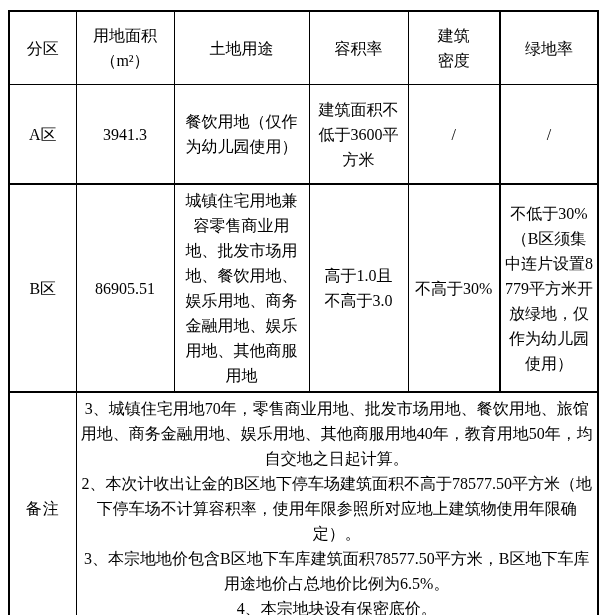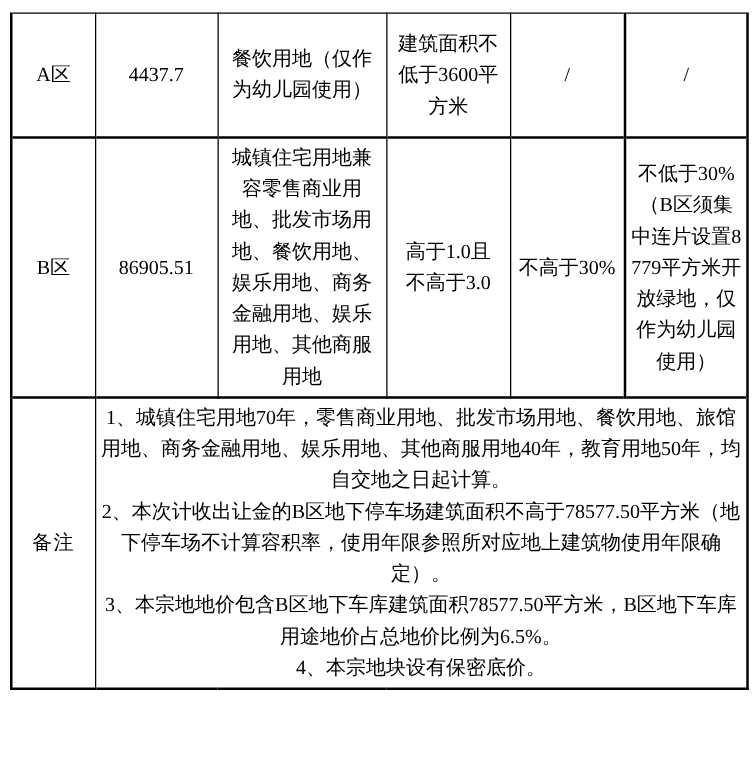--- a/index.html
+++ b/index.html
@@ -71,41 +71,51 @@
   <table class="land-table">
     <colgroup>
       <col style="width:67px">
       <col style="width:98px">
       <col style="width:135px">
       <col style="width:99px">
       <col style="width:92px">
       <col style="width:98px">
     </colgroup>
     <tbody>
+        <tr class="row-header">
+      <th>分区</th>
+      <th class="prewrap">用地面积
+（m²）</th>
+      <th>土地用途</th>
+      <th>容积率</th>
+      <th class="prewrap">建筑
+密度</th>
+      <th class="col-green">绿地率</th>
+    </tr>
     <tr class="row-a">
       <td>A区</td>
-      <td>4437.7</td>
+      <td>3941.3</td>
       <td>餐饮用地（仅作为幼儿园使用）</td>
       <td>建筑面积不低于3600平方米</td>
       <td>/</td>
       <td class="col-green">/</td>
     </tr>
     <tr class="row-b">
       <td>B区</td>
       <td>86905.51</td>
       <td>城镇住宅用地兼容零售商业用地、批发市场用地、餐饮用地、娱乐用地、商务金融用地、娱乐用地、其他商服用地</td>
       <td class="prewrap">高于1.0且
 不高于3.0</td>
       <td>不高于30%</td>
       <td class="col-green">不低于30%（B区须集中连片设置8779平方米开放绿地，仅作为幼儿园使用）</td>
     </tr>
     <tr class="row-remarks">
       <td class="remarks-label">备注</td>
       <td class="remarks-body" colspan="5">
-        <p class="remark-item">1、城镇住宅用地70年，零售商业用地、批发市场用地、餐饮用地、旅馆用地、商务金融用地、娱乐用地、其他商服用地40年，教育用地50年，均自交地之日起计算。</p>
+        <p class="remark-item">3、城镇住宅用地70年，零售商业用地、批发市场用地、餐饮用地、旅馆用地、商务金融用地、娱乐用地、其他商服用地40年，教育用地50年，均自交地之日起计算。</p>
         <p class="remark-item">2、本次计收出让金的B区地下停车场建筑面积不高于78577.50平方米（地下停车场不计算容积率，使用年限参照所对应地上建筑物使用年限确定）。</p>
         <p class="remark-item">3、本宗地地价包含B区地下车库建筑面积78577.50平方米，B区地下车库用途地价占总地价比例为6.5%。</p>
         <p class="remark-item">4、本宗地块设有保密底价。</p>
       </td>
     </tr>
   </tbody>
     </table>
 </div>
 
 </body></html>

